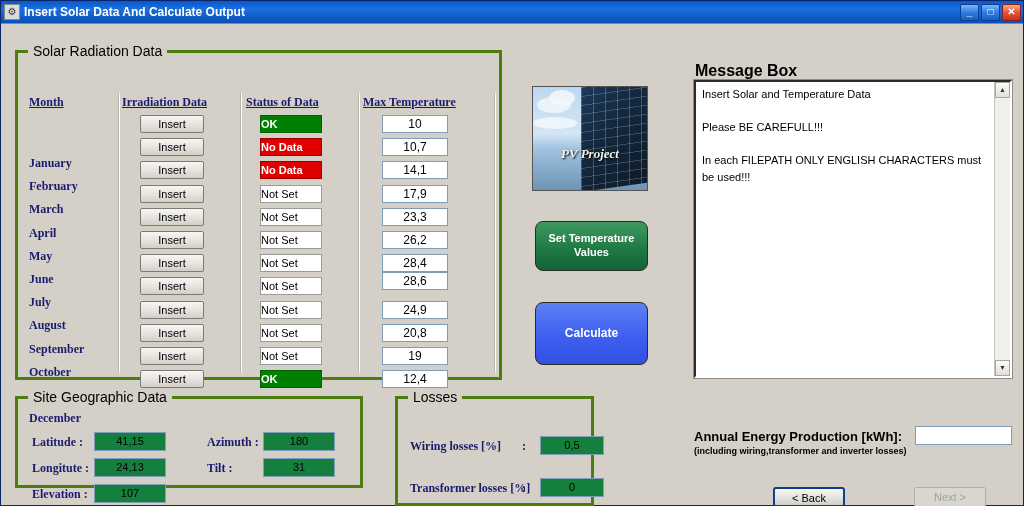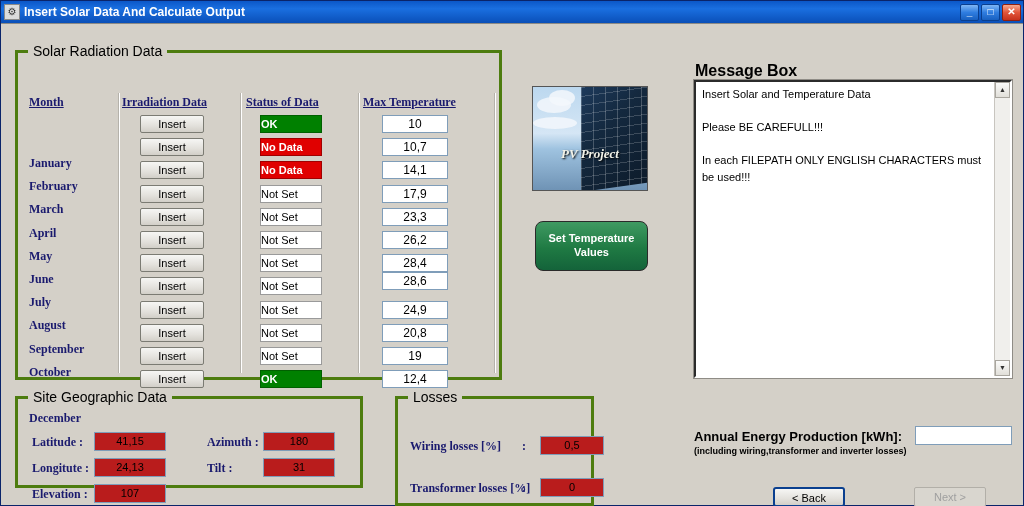--- a/index.html
+++ b/index.html
@@ -235,21 +235,21 @@
   #site-group {
     left: 14px; top: 372px; width: 348px; height: 92px;
   }
   .field-label {
     font-size: 12px; font-weight: bold; color: #1a1a6e;
     font-family: "Liberation Serif", serif;
   }
   .field-input {
     height: 19px;
     border: 1px solid #7f9db9;
-    background: #b91c1c;
+    background: #15803d;
     font-size: 11px;
     text-align: center;
     line-height: 17px;
   }
   
   #losses-group {
     left: 394px; top: 372px; width: 199px; height: 110px;
   }
   
   #annual-label {
@@ -372,20 +372,21 @@
       <div class="panel"></div>
       <div class="caption">PV Project</div>
     </div>
 
     <div class="bigbtn" id="set-temp-btn">
       <span>
         <span>Set Temperature</span><br>
         <span>Values</span>
       </span>
     </div>
+    <div class="bigbtn" id="calc-btn">Calculate</div>
 
     <div id="msg-label">Message Box</div>
     <div id="msg-box">
       <div id="msg-text">Insert Solar and Temperature Data
 
 Please BE CAREFULL!!!
 
 In each FILEPATH ONLY ENGLISH CHARACTERS must be used!!!</div>
       <div class="scrollbar">
         <div class="sb-arrow">▲</div>

